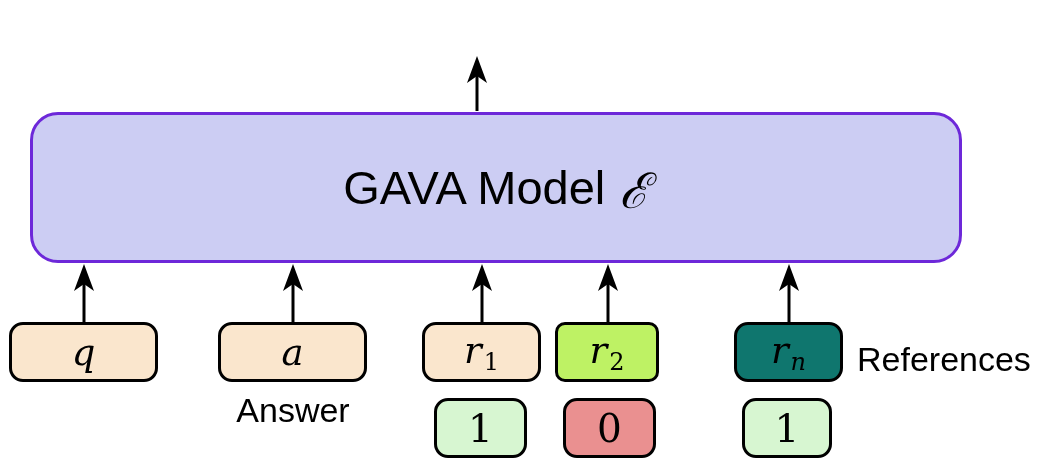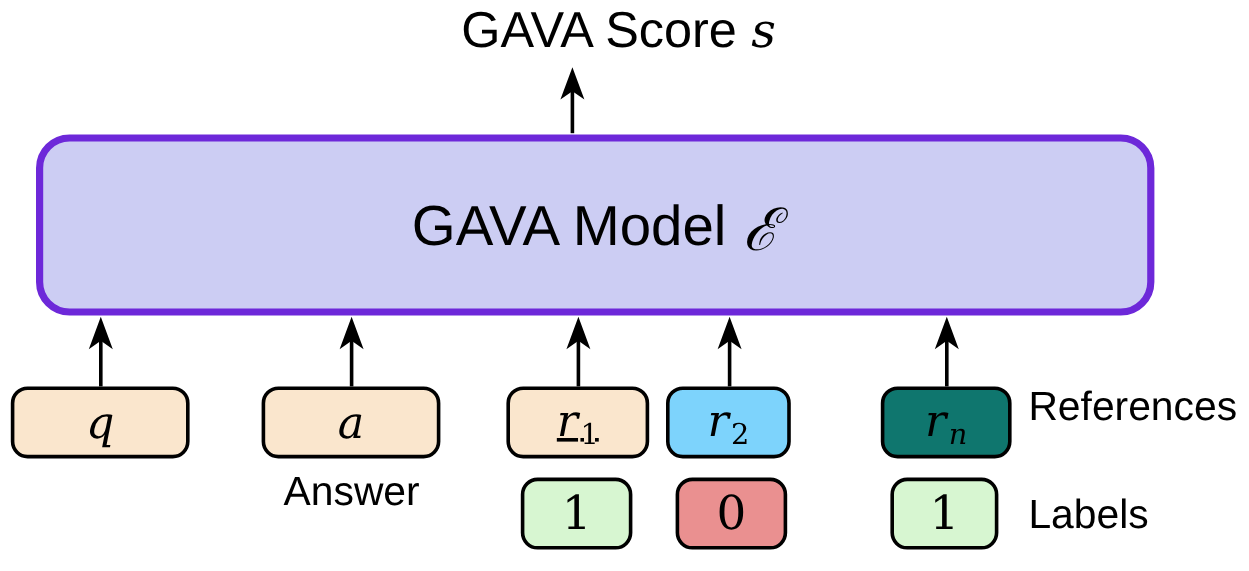--- a/index.html
+++ b/index.html
@@ -28,21 +28,21 @@
   }
   .title .math { font-size: 40px; margin-left: 12px; }
 
   .model-box {
     position: absolute;
     left: 30px;
     top: 112px;
     width: 932px;
     height: 151px;
     box-sizing: border-box;
-    border: 6px solid #6d28d9;
+    border: 3px solid #6d28d9;
     border-radius: 28px;
     display: flex;
     align-items: center;
     justify-content: center;
     font-size: 47px;
   }
   .model-box .math { font-size: 49px; margin-left: 14px; position: relative; top: 1px; }
 
   .arrows {
     position: absolute;
@@ -97,31 +97,28 @@
 
   .caption {
     position: absolute;
     font-size: 34px;
     line-height: 45px;
     text-align: center;
     white-space: nowrap;
   }
   .caption-question   { left: 9px;  width: 155px; top: 388px; }
   .caption-target     { left: 218px; width: 150px; top: 388px; }
-  .caption-references { left: 857px; top: 322px; text-align: left; line-height: 34px; }
+  .caption-references { left: 857px; top: 342px; text-align: left; line-height: 34px; }
   .caption-labels     { left: 857px; top: 412px; text-align: left; line-height: 34px; }
 </style>
 </head>
 <body>
 
 <div class="canvas">
 
-  <div class="title">
-    <span>GAVA Score</span><span class="math">s</span>
-  </div>
 
   <svg class="arrows" width="1041" height="476" viewBox="0 0 1041 476">
 
     <g>
       <line x1="477" y1="111" x2="477" y2="72" stroke="#000" stroke-width="3"></line>
       <path d="M477 56 L487 83 L477 76 L467 83 Z" fill="#000"></path>
     </g>
 
     <g>
       <line x1="84" y1="322" x2="84" y2="280" stroke="#000" stroke-width="3"></line>
@@ -149,39 +146,38 @@
     <span>GAVA Model</span>
     <span class="math">ℰ</span>
   </div>
 
   <div class="input-box box-q" style="background-color: rgb(250, 230, 205);">
     <span>q</span>
   </div>
   <div class="input-box box-a" style="background-color: rgb(250, 230, 205);">
     <span>a</span>
   </div>
-  <div class="input-box box-r1" style="background-color: rgb(250, 230, 205); text-decoration: underline;">
+  <div class="input-box box-r1" style="background-color: rgb(250, 230, 205);">
     <span><span>r</span><span class="subscript subscript-upright">1</span></span>
   </div>
-  <div class="input-box box-r2" style="background-color: #7dd3fc;">
+  <div class="input-box box-r2" style="background-color: #bef264; border-radius: 10px;">
     <span><span>r</span><span class="subscript subscript-upright">2</span></span>
   </div>
   <div class="input-box box-rn" style="background-color: #0f766e;">
     <span><span>r</span><span class="subscript subscript-italic">n</span></span>
   </div>
 
   <div class="value-box val-r1" style="background-color: rgb(215, 246, 209);">
     <span>1</span>
   </div>
   <div class="value-box val-r2" style="background-color: rgb(234, 144, 144);">
     <span>0</span>
   </div>
   <div class="value-box val-rn" style="background-color: rgb(215, 246, 209);">
     <span>1</span>
   </div>
 
   <div class="caption caption-target">
     <div>Answer</div>
   </div>
   <div class="caption caption-references">References</div>
-  <div class="caption caption-labels">Labels</div>
 
 </div>
 
 </body></html>

